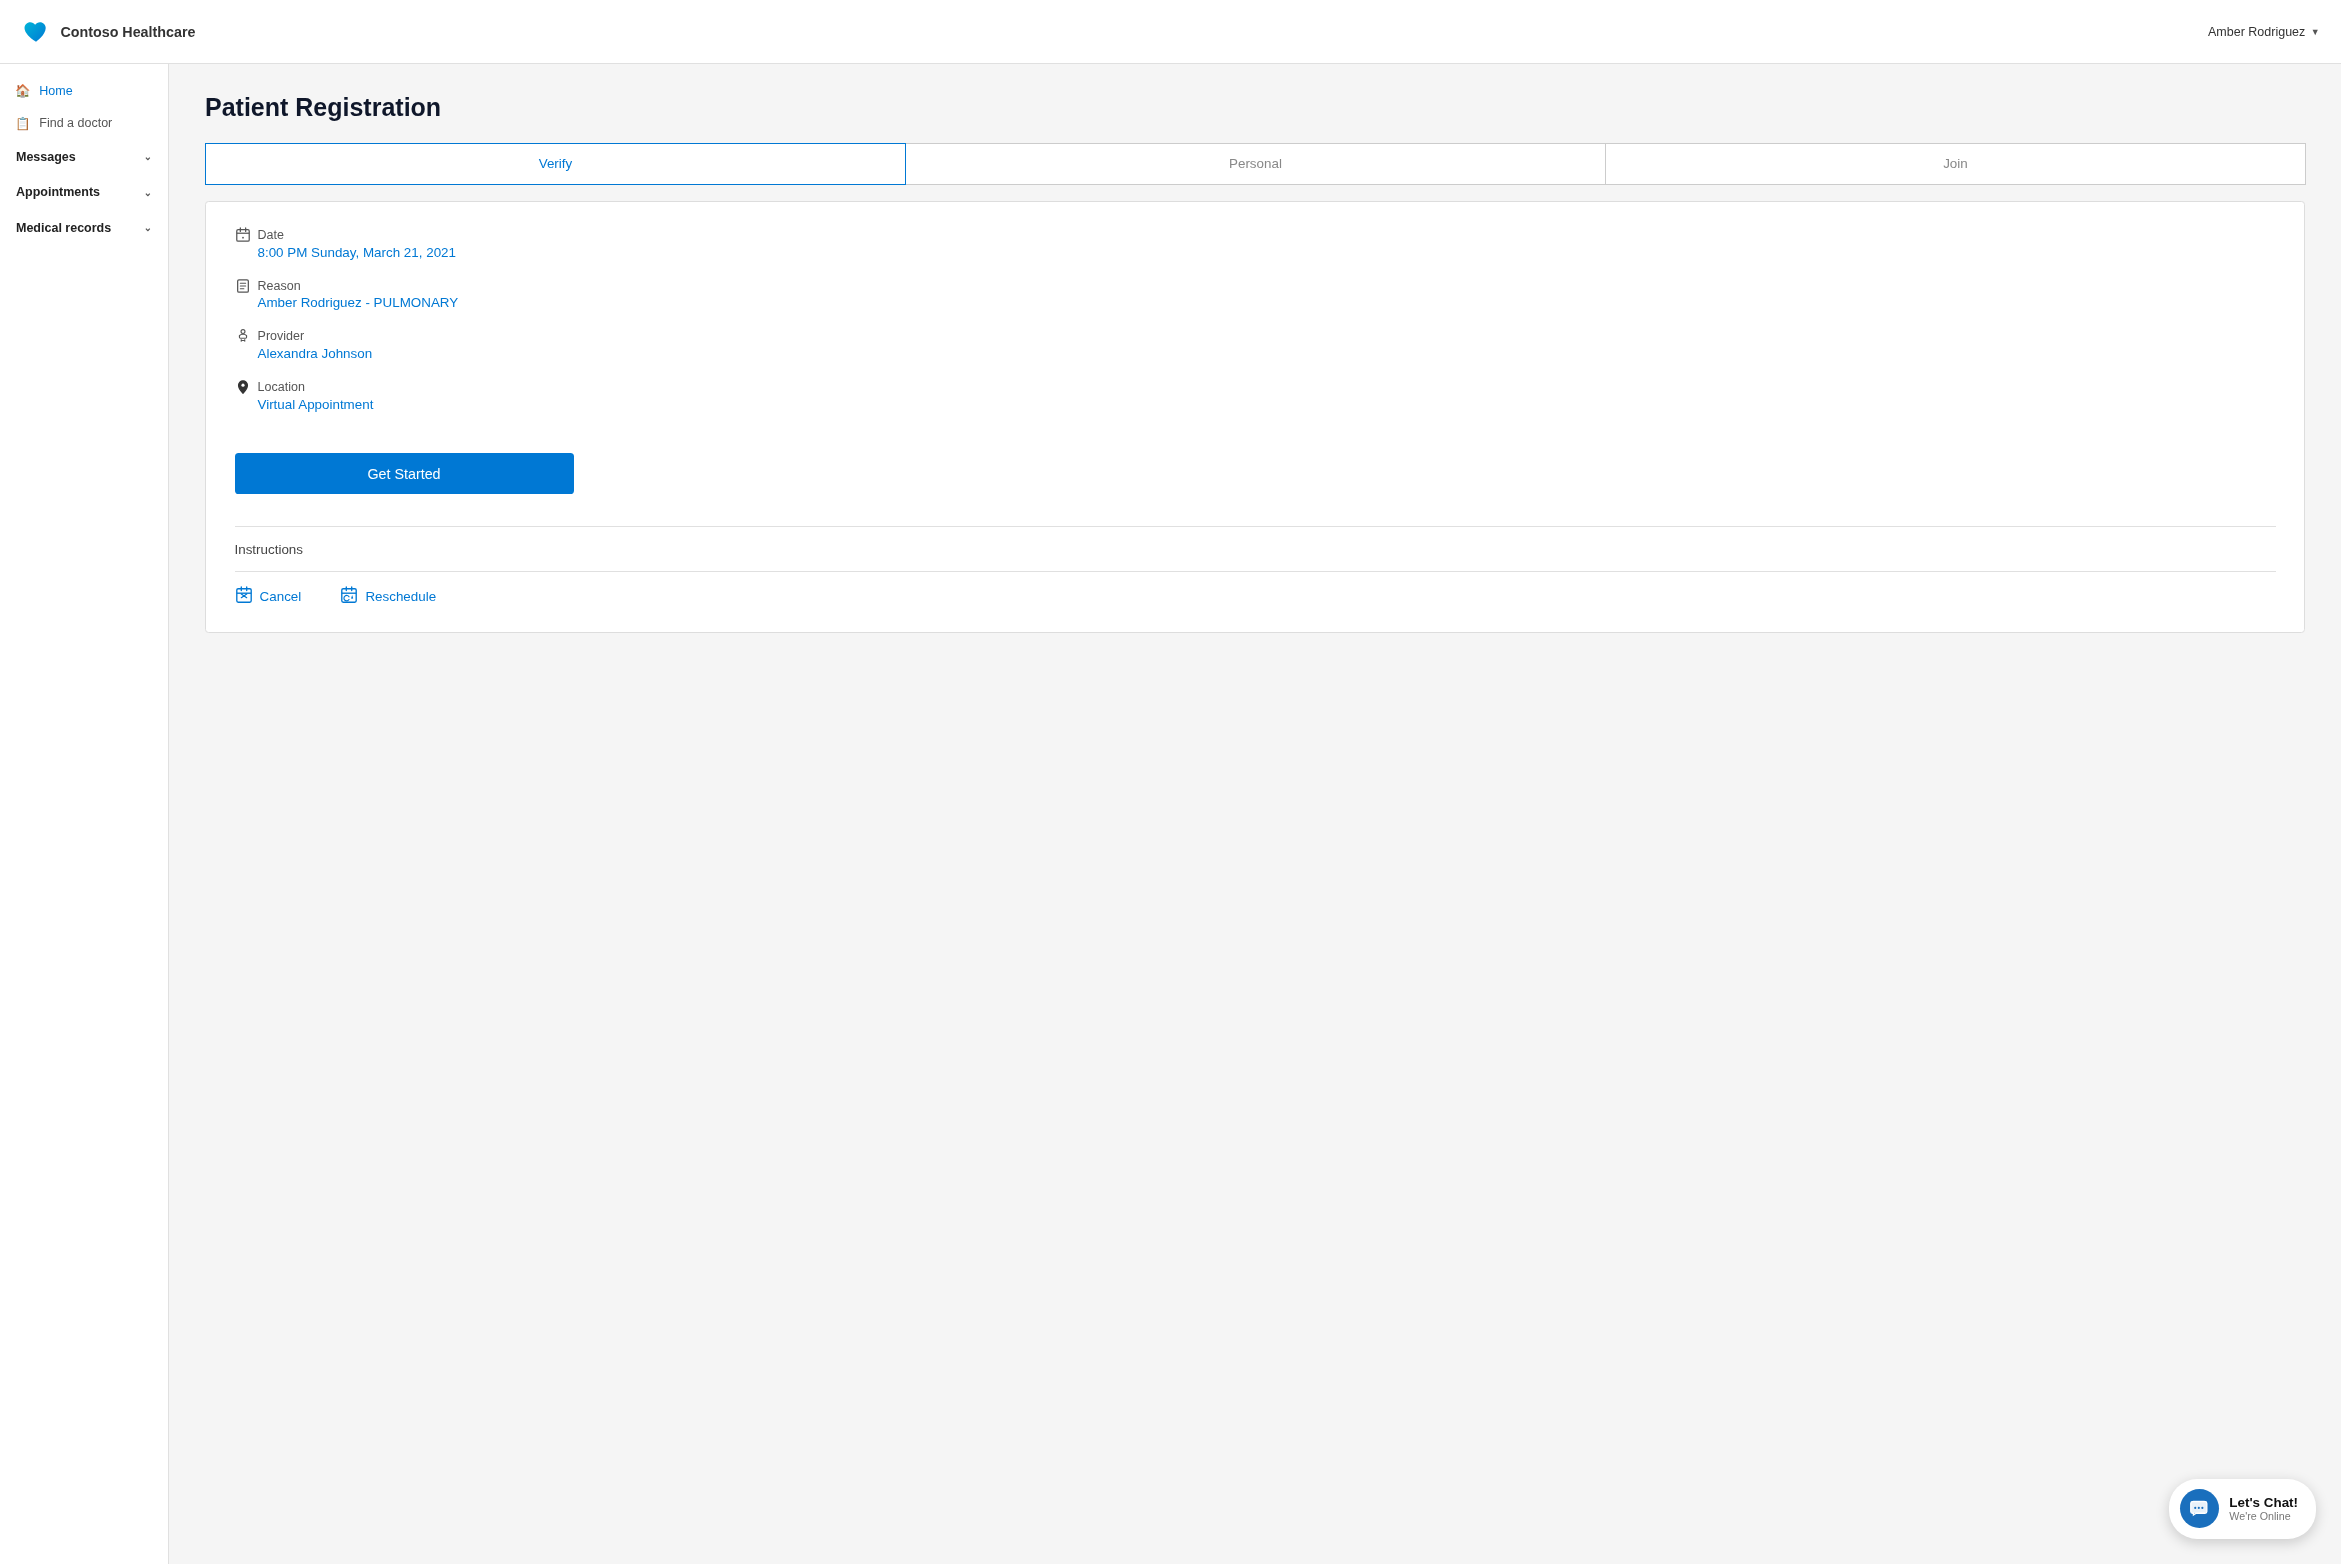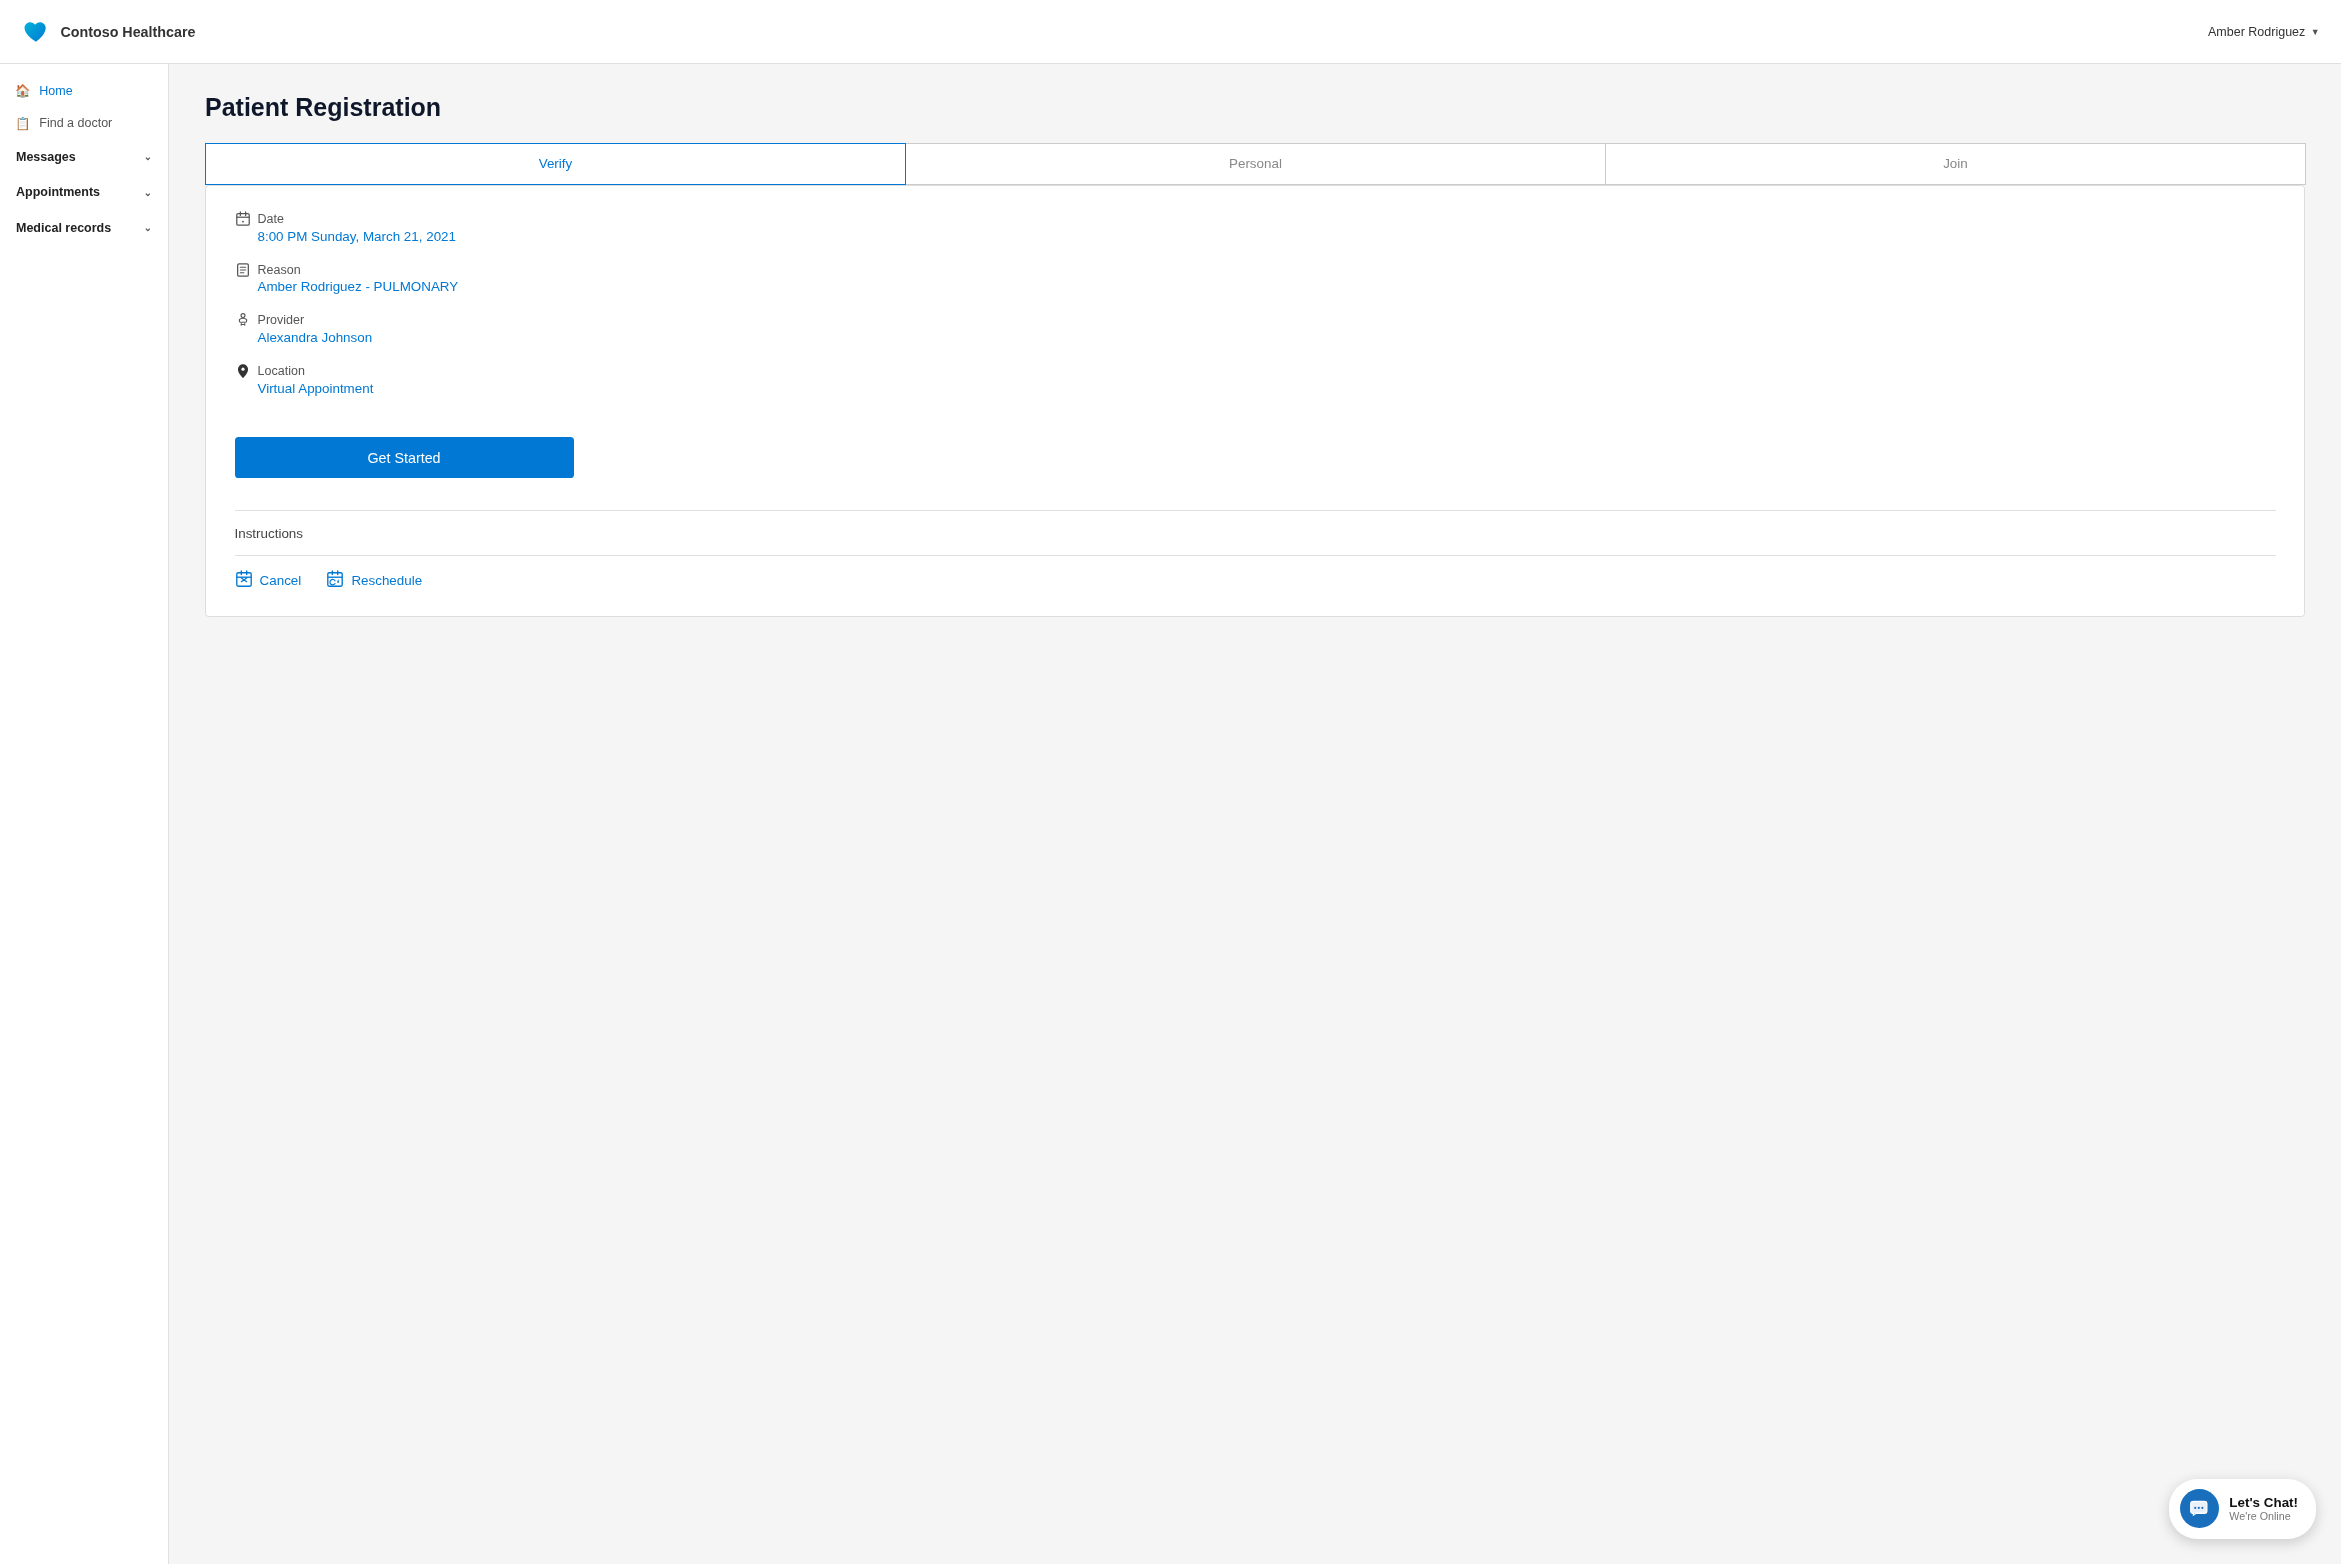--- a/index.html
+++ b/index.html
@@ -96,21 +96,21 @@
       font-size: 25px;
       font-weight: 600;
       color: #0f172a;
       margin-bottom: 21.4px;
     }
 
     
     .tabs {
       display: flex;
       gap: 0;
-      margin-bottom: 0;
+      margin-bottom: 16px;
     }
     .tab {
       flex: 1;
       padding: 12.5px 18px;
       text-align: center;
       font-size: 13.4px;
       color: #888;
       border: 1.3px solid #ccc;
       background: #fff;
       cursor: pointer;
@@ -185,21 +185,21 @@
     
     .instructions-label {
       font-size: 13.4px;
       color: #444;
       margin-bottom: 14.3px;
     }
 
     
     .action-links {
       display: flex;
-      gap: 25px;
+      gap: 39px;
       align-items: center;
     }
     .action-link {
       display: flex;
       align-items: center;
       gap: 7.1px;
       font-size: 13.4px;
       color: #0078d4;
       cursor: pointer;
       text-decoration: none;

